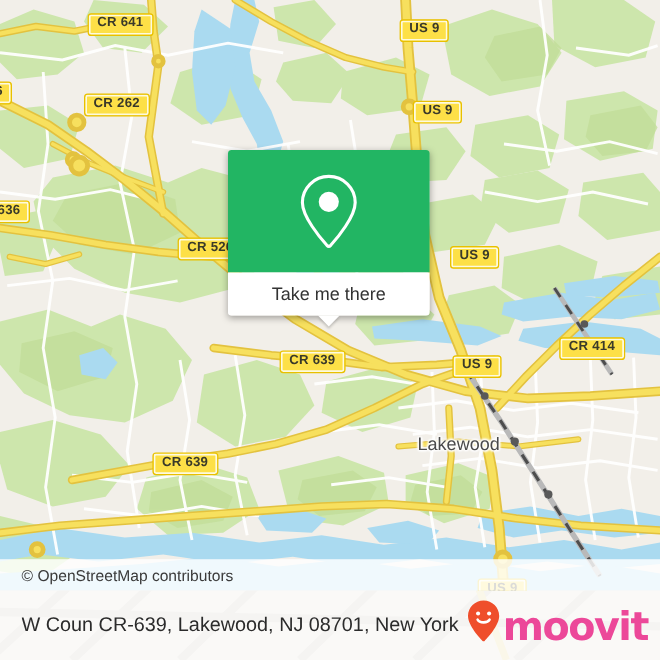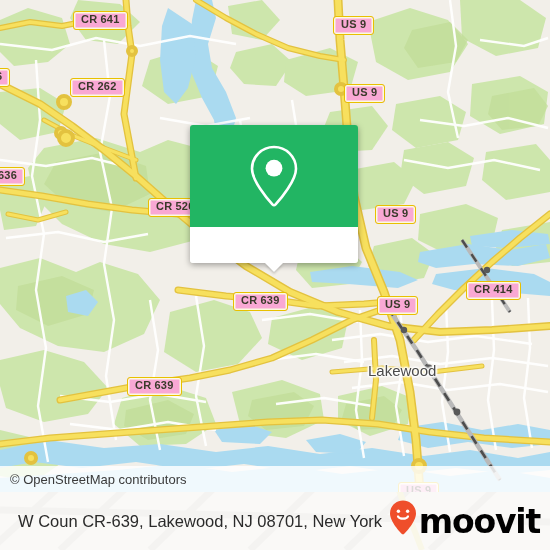--- a/index.html
+++ b/index.html
@@ -12,21 +12,21 @@
   }
   #app { position:relative; width:550px; height:550px; overflow:hidden; }
 
   
   .map { position:absolute; left:0; top:0; width:550px; height:492px; background:#f2efe9; overflow:hidden; }
   .map svg { display:block; width:550px; height:492px; }
 
   
   .shield {
     position:absolute;
-    background:#f9a8d4;
+    background:#fde047;
     border:1.5px solid #e8c000;
     border-radius:3px;
     color:#3a3a2a;
     font-size:11px;
     font-weight:bold;
     letter-spacing:.2px;
     padding:2px 7px 3px 7px;
     white-space:nowrap;
     line-height:1.05;
     box-shadow:0 0 0 1.5px #fdfae0 inset;
@@ -79,21 +79,21 @@
     border-top:9px solid #fff;
     filter:drop-shadow(0 2px 1px rgba(0,0,0,.18));
   }
 
   
   .attrib {
     position:absolute;
     left:0; top:466px;
     height:26px;
     display:flex; align-items:center;
-    padding-left:10px;
+    padding-left:18px;
     color:#3a3a3a;
     font-size:13px;
     background:rgba(255,255,255,.82);
     width:100%;
     z-index:30;
   }
 
   
   .footer {
     position:absolute;
@@ -108,21 +108,21 @@
   .footer-addr {
     color:#2b2b2b;
     font-size:16.5px;
     white-space:nowrap;
     flex:0 1 auto;
     overflow:hidden;
   }
   .brand { display:flex; align-items:center; margin-left:2px; flex:0 0 auto; }
   .brand-mark { margin-right:1px; }
   .brand-text {
-    color:#000000;
+    color:#ec4899;
     font-size:33px;
     font-weight:bold;
     letter-spacing:-1.2px;
     line-height:1;
     font-family:"DejaVu Sans", sans-serif;
   }
 </style>
 </head>
 <body>
 
@@ -328,33 +328,34 @@
     <div class="shield" style="left:344px; top:84px;">US 9</div>
     <div class="shield" style="left:-10px; top:167px;">636</div>
     <div class="shield" style="left:148px; top:198px;">CR 526</div>
     <div class="shield" style="left:375px; top:205px;">US 9</div>
     <div class="shield" style="left:233px; top:292px;">CR 639</div>
     <div class="shield" style="left:377px; top:296px;">US 9</div>
     <div class="shield" style="left:466px; top:281px;">CR 414</div>
     <div class="shield" style="left:127px; top:377px;">CR 639</div>
     <div class="shield" style="left:398px; top:482px;">US 9</div>
 
-    <div class="city-label" style="left:368px; top:362px;">Lakewood</div>
+    <div class="city-label" style="left:348px; top:362px;">Lakewood</div>
   </div>
 
   <div class="popup">
     <div class="popup-head">
       <span>
         <svg width="54" height="64" viewBox="0 0 54 64" xmlns="http://www.w3.org/2000/svg">
           <path d="M27 3 C14.8 3 5 12.7 5 24.7 C5 36.5 20 54.5 25.4 60.4 C26.3 61.3 27.7 61.3 28.6 60.4 C34 54.5 49 36.5 49 24.7 C49 12.7 39.2 3 27 3 Z" fill="none" stroke="#ffffff" stroke-width="2.6"></path>
           <circle cx="27" cy="24.2" r="8.4" fill="#ffffff"></circle>
         </svg>
       </span>
     </div>
     <div class="popup-body">
+      <span>Take me there</span>
       <span class="popup-tail"></span>
     </div>
   </div>
 
   <div class="attrib">
     <span>© OpenStreetMap contributors</span>
   </div>
 
   <div class="footer">
     <svg class="footer-bg" viewBox="0 0 550 58" xmlns="http://www.w3.org/2000/svg">

